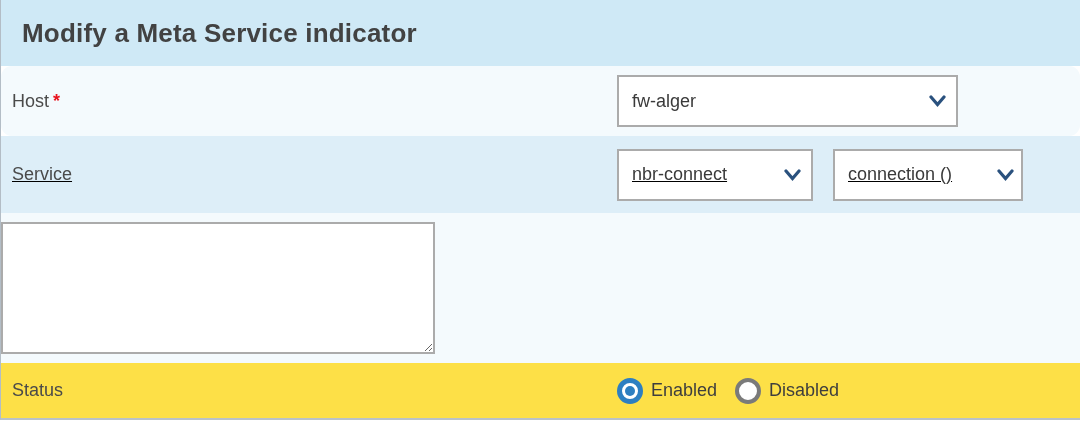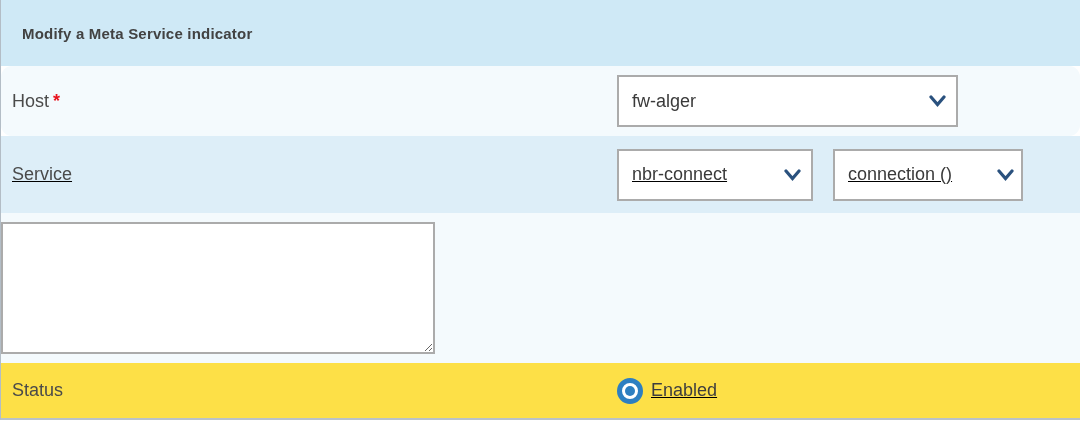--- a/index.html
+++ b/index.html
@@ -8,21 +8,21 @@
     background: #ffffff;
     font-family: "Liberation Sans", sans-serif;
   }
   .form-table {
     width: 1080px;
     border-left: 1px solid #b3bdc6;
     border-bottom: 2px solid #b9c2c9;
   }
   .row { display: flex; align-items: center; }
   .header-row { height: 66px; background: #cfe9f6; padding-left: 21px; }
-  .form-title { font-size: 15px; font-weight: bold; color: #424242; letter-spacing: .2px; }
+  .form-title { font-size: 26px; font-weight: bold; color: #424242; letter-spacing: .2px; }
   .row-host     { height: 70px;  background: #f4fafd; border-radius: 11px; }
   .row-service  { height: 77px;  background: #ddeef8; text-decoration: underline; }
   .row-comments { height: 150px; background: #f4fafd; }
   .row-status   { height: 55px;  background: #fde047; }
   .label-cell { flex: 1; padding-left: 11px; font-size: 18px; color: #4a4a4a; }
   .req-marker { color: #e8131d; font-weight: bold; margin-left: 4px; }
   .field-cell { width: 463px; display: flex; align-items: center; }
   .select {
     height: 52px; background: #fff; border: 2px solid #ababab;
     display: flex; align-items: center; justify-content: space-between;
@@ -33,21 +33,21 @@
   .select-metric  { width: 190px; padding-right: 7px; }
   .chevron { display: flex; align-items: center; margin-left: 8px; }
   .chevron svg { display: block; }
   .comments-textarea {
     width: 434px; height: 132px;
     border: 2px solid #ababab; background: #fff;
     resize: both; outline: none;
     font-family: "Liberation Sans", sans-serif; font-size: 16px; color: #3a3a3a;
     padding: 6px 8px;
   }
-  .radio-option { display: flex; align-items: center; margin-right: 18px; text-decoration: underline; }
+  .radio-option { display: flex; align-items: center; margin-right: 18px; }
   .radio {
     width: 26px; height: 26px; border-radius: 50%;
     background: #fff; position: relative; flex: none; cursor: pointer;
   }
   .radio-on  { border: 5px solid #2d7fc1; }
   .radio-on::after {
     content: ""; position: absolute; left: 50%; top: 50%;
     width: 10px; height: 10px; margin: -5px 0 0 -5px;
     border-radius: 50%; background: #2d7fc1;
   }
@@ -111,16 +111,20 @@
 
   <div class="row row-status">
     <div class="label-cell">
       <span>Status</span>
     </div>
     <div class="field-cell">
       <span class="radio-option">
         <span class="radio radio-on"></span>
         <span class="radio-label">Enabled</span>
       </span>
+      <span class="radio-option">
+        <span class="radio radio-off"></span>
+        <span class="radio-label">Disabled</span>
+      </span>
     </div>
   </div>
 
 </div>
 
 </body></html>

